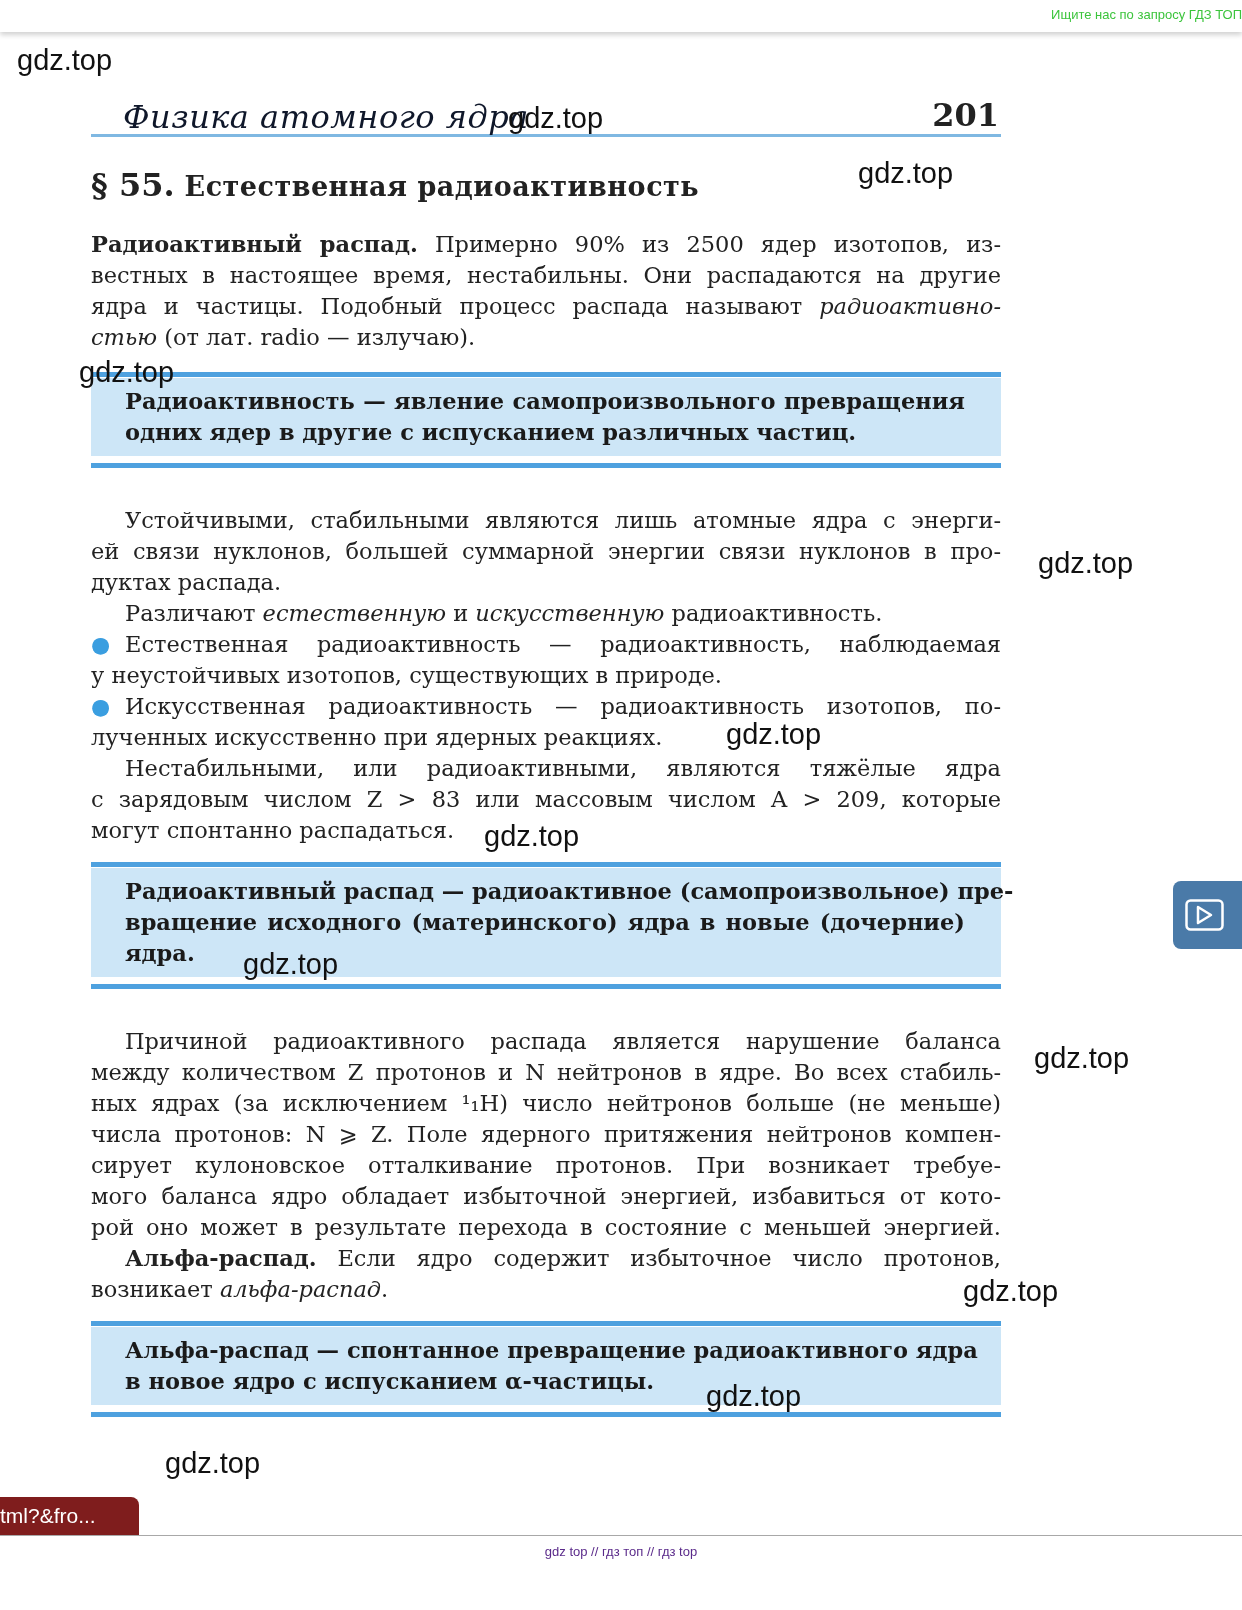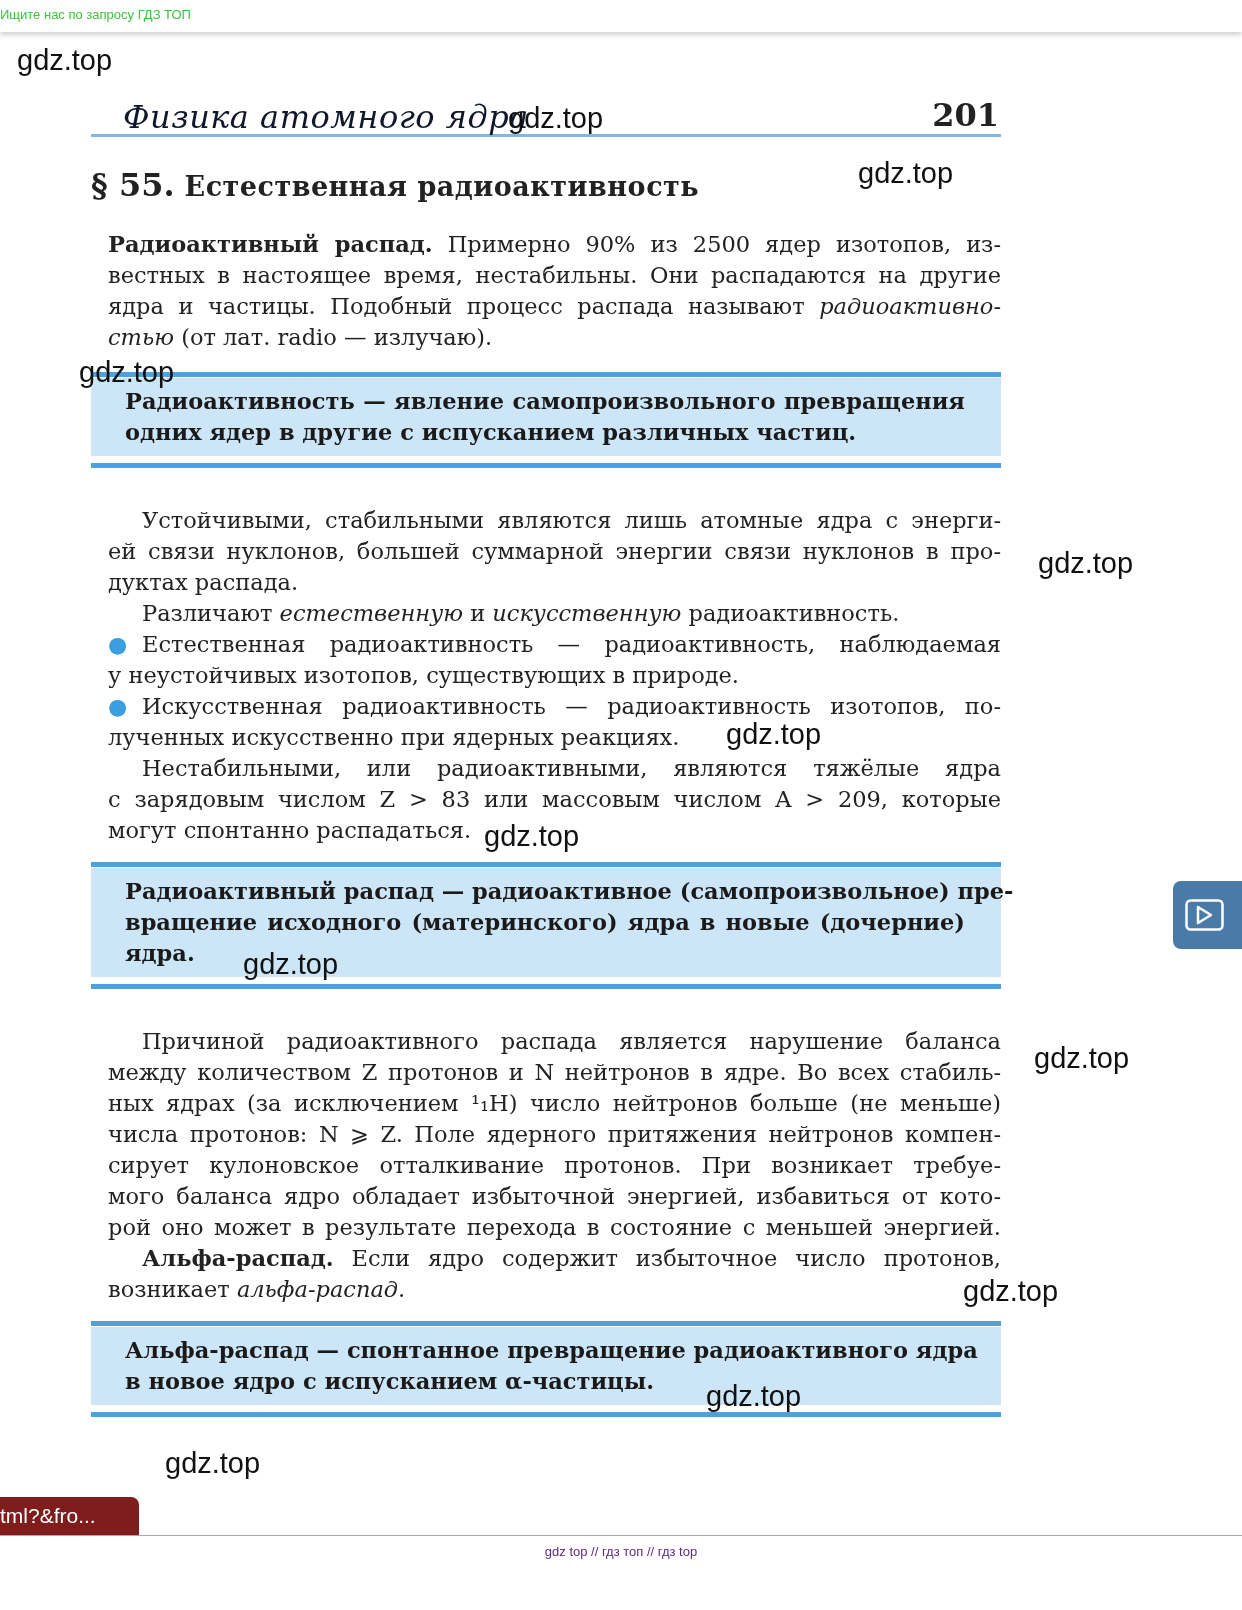--- a/index.html
+++ b/index.html
@@ -3,21 +3,21 @@
 <meta charset="utf-8">
 <style>
   html, body { margin: 0; padding: 0; }
   body {
     width: 1242px; height: 1610px; position: relative; overflow: hidden;
     background: #ffffff; color: #1a1a1a;
     font-family: "DejaVu Serif", serif;
   }
   .topbar {
     position: absolute; left: 0; top: 0; width: 1242px; height: 32px;
-    background: #ffffff; text-align: left;
+    background: #ffffff; text-align: right;
     box-shadow: 0 3px 5px rgba(0,0,0,0.18);
     z-index: 2;
   }
   .topbar span {
     display: inline-block; margin-top: 7px;
     font-family: "Liberation Sans", sans-serif; font-size: 13px; color: #3cc43c;
   }
   .wm {
     position: absolute; font-family: "Liberation Sans", sans-serif;
     font-size: 29px; color: #111; line-height: 1; z-index: 3; white-space: nowrap;
@@ -37,21 +37,21 @@
   .section-title {
     position: absolute; left: 91px; top: 166px; white-space: nowrap;
     font-weight: bold; color: #222;
   }
   .section-title .sec { font-size: 32px; }
   .section-title .name { font-size: 27px; margin-left: 10px; letter-spacing: 0.5px; }
   .para {
     position: absolute; left: 91px; width: 910px; font-size: 22.5px;
     line-height: 31px; text-align: justify; color: #222;
   }
-  .para .line { display: block; white-space: nowrap; text-align-last: justify; margin-left: 17px; }
+  .para .line { display: block; white-space: nowrap; text-align-last: justify; }
   .para .line.last { text-align-last: left; }
   .para .indent { padding-left: 34px; }
   .bullet { color: #3a9ee0; font-size: 22px; display: inline-block; width: 34px; }
   .defbox {
     position: absolute; left: 91px; width: 910px;
   }
   .defbox .rule { height: 5px; background: #4ea1df; }
   .defbox .body {
     background: #cde6f7; margin-top: 1px; margin-bottom: 7px;
     padding: 8px 36px 8px 34px; font-weight: bold; font-size: 22.5px;

